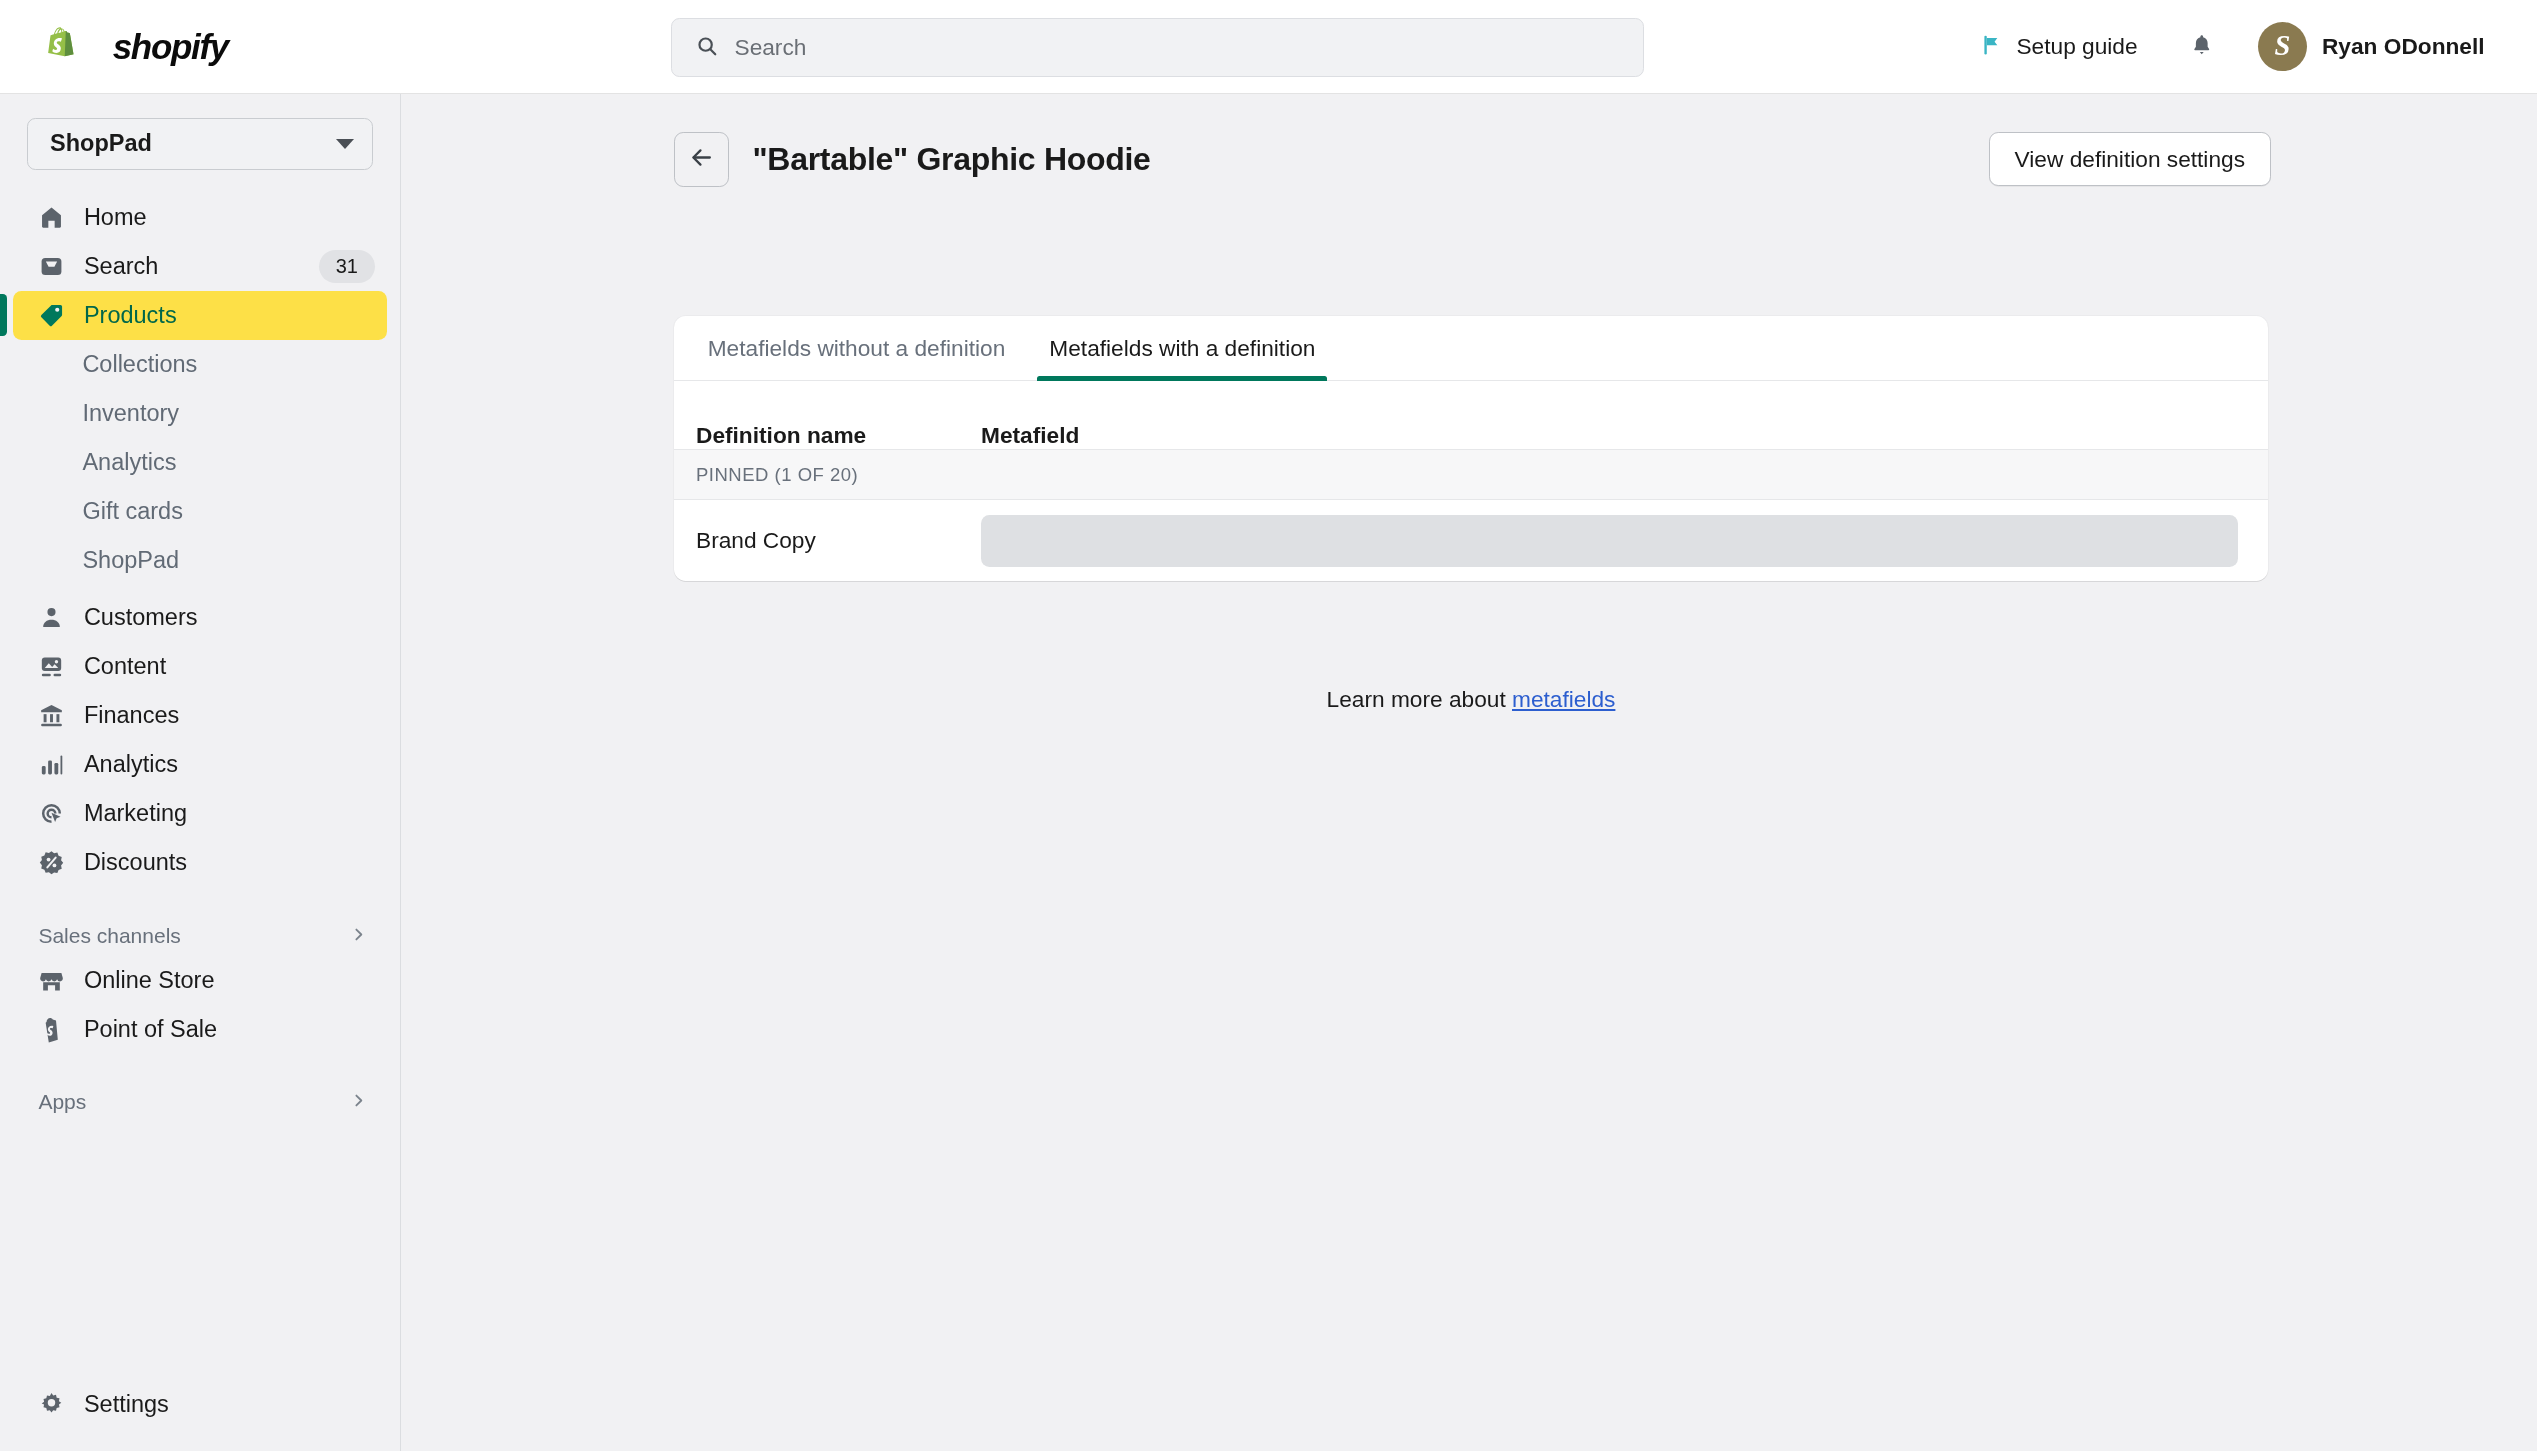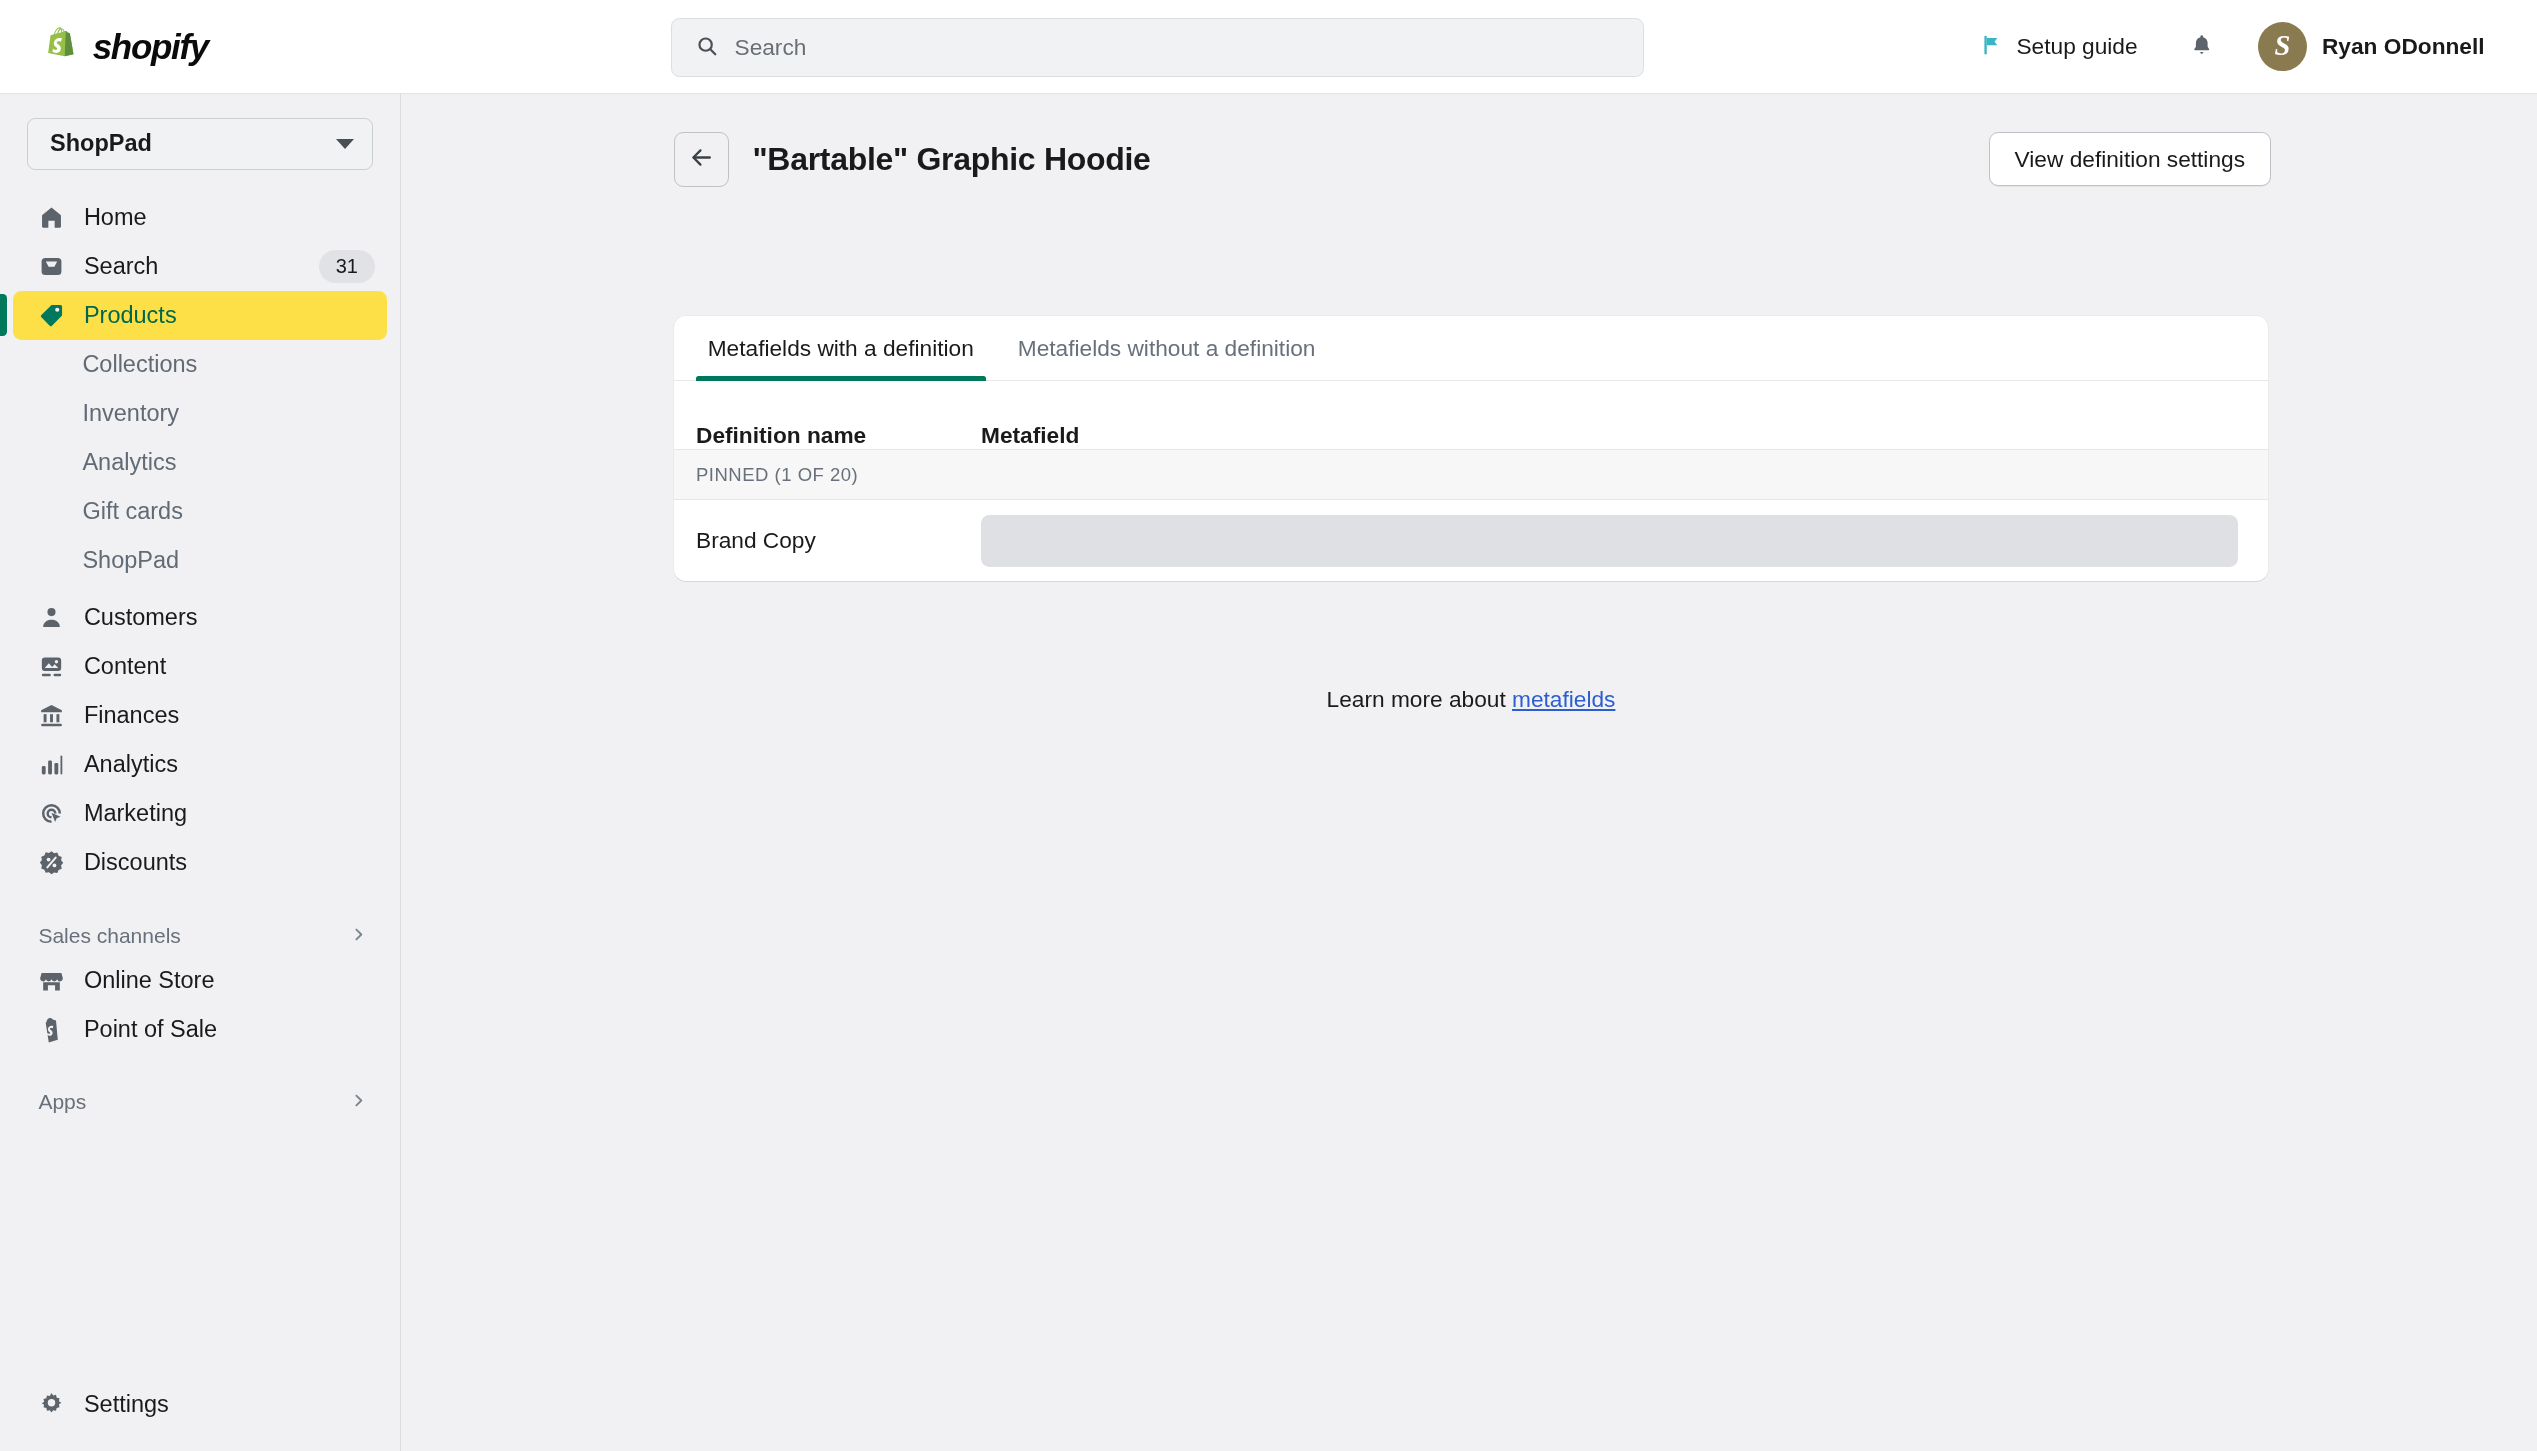--- a/index.html
+++ b/index.html
@@ -17,21 +17,21 @@
     width: 2538px; height: 94px;
     background: #FFFFFF;
     border-bottom: 0.8px solid #E3E3E3;
     display: flex; align-items: center;
   }
   .logo-wrap {
     position: absolute; left: 42px; top: 50%; transform: translateY(-50%);
     display: flex; align-items: center; gap: 11.7px;
   }
   .logo-bag { width: 39px; height: 42px; display: block; }
-  .logo-word { font-size: 35px; font-weight: 700; font-style: italic; letter-spacing: -1.3px; color: #0B0B0B; }
+  .logo-word { font-size: 35px; font-weight: 700; font-style: italic; letter-spacing: -1.3px; color: #0B0B0B; margin-left: 20px; }
 
   .search-box {
     position: absolute; left: 671px; top: 17.6px;
     width: 973px; height: 59px;
     background: #F1F2F4;
     border: 0.8px solid #DCDEE2;
     border-radius: 8.4px;
     display: flex; align-items: center;
     padding-left: 23.5px; gap: 17px;
     cursor: text;
@@ -470,25 +470,25 @@
       </span>
     </div>
     <h1 class="page-title">"Bartable" Graphic Hoodie</h1>
   </div>
 
   <button class="definition-btn">View definition settings</button>
 
   <div class="card">
 
     <div class="tabs">
+      <div class="tab">
+        <span>Metafields without a definition</span>
+      </div>
       <div class="tab active">
         <span>Metafields with a definition</span>
-      </div>
-      <div class="tab">
-        <span>Metafields without a definition</span>
       </div>
     </div>
 
     <div class="thead">
       <div class="th th-1">Definition name</div>
       <div class="th th-2">Metafield</div>
     </div>
 
     <div class="group-row">
       <span class="group-label">PINNED (1 OF 20)</span>

